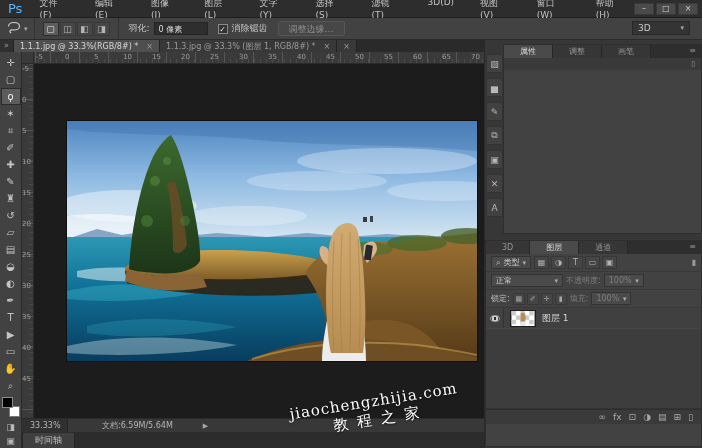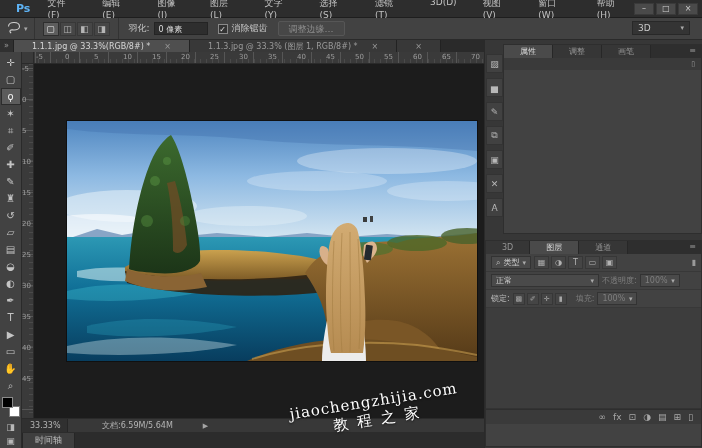--- a/index.html
+++ b/index.html
@@ -2,21 +2,21 @@
 <html><head>
 <meta charset="utf-8">
 <style>
   *{box-sizing:border-box;margin:0;padding:0}
   html,body{background:#222}
   body{font-family:"DejaVu Sans","Liberation Sans",sans-serif;-webkit-font-smoothing:antialiased}
   .app{position:relative;width:702px;height:448px;background:#393939;overflow:hidden;color:#c8c8c8}
 
   
   .menubar{position:absolute;top:0;left:0;width:702px;height:18px;background:#2d2d2d;border-bottom:1px solid #1e1e1e;display:flex;align-items:center;font-size:9px;color:#c2c2c2}
-  .ps-logo{color:#5eb3f5;font-weight:bold;font-size:11px;padding:0 10px 0 16px}
+  .ps-logo{color:#5eb3f5;font-weight:normal;font-size:13px;padding:0 10px 0 8px}
   .menus{display:flex;gap:12px}
   .menu-item{padding:2px 7px;cursor:default}
   .wincontrols{margin-left:auto;display:flex;gap:2px;padding-right:4px}
   .winbtn{width:20px;height:12px;background:#4a4a4a;border:1px solid #3a3a3a;color:#cfcfcf;font-size:8px;line-height:10px;text-align:center}
 
   
   .optionsbar{position:absolute;top:18px;left:0;width:702px;height:22px;background:#424242;border-bottom:1px solid #2a2a2a;display:flex;align-items:center;font-size:9px;color:#c6c6c6}
   .toolpreview{display:flex;align-items:center;gap:2px;padding:0 6px;border-right:1px solid #333;height:100%}
   .caret{font-size:7px;color:#aaa}
   .modegroup{display:flex;gap:1px;padding:0 8px;border-right:1px solid #333;height:100%;align-items:center}
@@ -26,21 +26,21 @@
   .optfield{width:54px;height:13px;background:#2e2e2e;border:1px solid #242424;color:#ddd;font-size:8px;padding:1px 4px}
   .checkwrap{display:flex;align-items:center;gap:4px;padding:0 10px}
   .checkbox{width:10px;height:10px;background:#333;border:1px solid #8a8a8a;color:#e2e2e2;font-size:8px;line-height:9px;text-align:center}
   .refinebtn{height:15px;padding:1px 10px;background:#474747;border:1px solid #565656;border-radius:2px;color:#8f8f8f;font-size:9px}
   .workspace{position:absolute;right:12px;top:3px;display:flex;align-items:center;gap:4px}
   .wsfield{width:58px;height:14px;background:#343434;border:1px solid #282828;color:#c9c9c9;font-size:9px;padding:1px 5px;display:flex;justify-content:space-between;align-items:center}
 
   
   .tabrow{position:absolute;top:40px;left:0;width:484px;height:12px;background:#2a2a2a;display:flex;align-items:stretch;font-size:8px}
   .taboverflow{width:14px;color:#9a9a9a;font-size:8px;text-align:center;line-height:12px;background:#303030;border-right:1px solid #222}
-  .doctab{display:flex;align-items:center;gap:14px;padding:0 18px;border-right:1px solid #222;background:#383838;color:#9a9a9a;white-space:nowrap}
+  .doctab{display:flex;align-items:center;gap:8px;padding:0 6px;border-right:1px solid #222;background:#383838;color:#9a9a9a;white-space:nowrap}
   .doctab.active{background:#4f4f4f;color:#d8d8d8}
   .tabclose{color:#9a9a9a;font-size:8px}
 
   
   .toolbar{position:absolute;top:52px;left:0;width:22px;height:396px;background:#424242;border-right:1px solid #2a2a2a;display:flex;flex-direction:column;align-items:center;padding-top:2px}
   .tool{width:20px;height:17px;display:flex;align-items:center;justify-content:center;font-size:10px;color:#c4c4c4}
   .tool.active{background:#5c5c5c;border:1px solid #2c2c2c;color:#f0f0f0}
   .swatches{position:relative;width:18px;height:22px;margin:3px 0}
   .bgswatch{position:absolute;right:0;bottom:0;width:11px;height:11px;background:#fff;border:1px solid #777}
   .fgswatch{position:absolute;left:0;top:0;width:11px;height:11px;background:#000;border:1px solid #8a8a8a}
@@ -82,21 +82,21 @@
   .pbody{height:151px;font-size:9px;color:#c9c9c9;padding:8px 0 0 10px;background:#424242;border-bottom:1px solid #333}
   .pbottom{height:12px;background:#3a3a3a;display:flex;justify-content:flex-end;align-items:center;padding-right:6px;font-size:7px;color:#9a9a9a}
 
   .layers{left:0;top:200px;width:217px;height:207px}
   .lrow{display:flex;align-items:center;height:18px;padding:0 5px;gap:3px;font-size:8px;color:#bdbdbd;border-bottom:1px solid #383838}
   .kindcombo{display:flex;align-items:center;gap:3px;background:#4a4a4a;border:1px solid #333;height:13px;padding:0 4px;font-size:8px;color:#cfcfcf}
   .ficon{width:15px;height:13px;background:#454545;border:1px solid #373737;color:#b2b2b2;font-size:8px;display:flex;align-items:center;justify-content:center}
   .fswitch{margin-left:auto;color:#9a9a9a;font-size:8px}
   .combo{display:flex;align-items:center;justify-content:space-between;background:#4a4a4a;border:1px solid #333;height:13px;padding:0 4px;font-size:8px;color:#cfcfcf}
   .combo.dim,.dimtext{color:#7e7e7e}
-  .blendcombo{width:108px}
+  .blendcombo{width:72px}
   .pctcombo{width:40px}
   .lockicon{width:12px;height:12px;background:#454545;border:1px solid #373737;color:#a8a8a8;font-size:7px;display:flex;align-items:center;justify-content:center}
   .layerlist{background:#3d3d3d;height:101px;border-bottom:1px solid #333}
   .layerrow{display:flex;align-items:center;height:21px;border-bottom:1px solid #464646;background:#404040;font-size:9px;color:#d5d5d5}
   .eyebox{width:18px;height:100%;border-right:1px solid #333;display:flex;align-items:center;justify-content:center}
   .eye{width:10px;height:7px;border-radius:50%;background:radial-gradient(circle at 50% 50%,#2b2b2b 1.4px,#cfcfcf 1.5px 3.2px,transparent 3.3px);border:1px solid #9a9a9a}
   .thumb{width:26px;height:17px;margin:0 6px 0 6px;border:1px solid #1f1f1f;flex:none}
   .lbottom{height:15px;background:#3a3a3a;border-top:1px solid #2e2e2e;display:flex;align-items:center;justify-content:flex-end;gap:7px;padding-right:8px}
   .bicon{color:#a8a8a8;font-size:9px}
 
@@ -469,28 +469,47 @@
 
       <div class="lrow">
         <span>锁定:</span>
         <span style="display:flex;gap:2px">
 
         <span class="lockicon">▩</span>
             <span class="lockicon">✐</span>
             <span class="lockicon">✛</span>
             <span class="lockicon">▮</span>
           </span>
-        <span class="dimtext" style="margin-left:6px">填充:</span>
+        <span class="dimtext" style="">填充:</span>
         <span class="combo dim pctcombo">
           <span>100%</span>
           <span class="caret">▾</span>
         </span>
       </div>
 
       <div class="layerlist">
+        <div class="layerrow">
+          <span class="eyebox">
+              <span class="eye"></span>
+            </span>
+          <svg class="thumb" viewBox="0 0 26 17">
+            <rect width="26" height="17" fill="#ffffff"></rect>
+            <rect width="5" height="5" fill="#cccccc"></rect>
+              <rect x="10" width="5" height="5" fill="#cccccc"></rect>
+              <rect x="20" width="5" height="5" fill="#cccccc"></rect>
+            <rect x="5" y="5" width="5" height="5" fill="#cccccc"></rect>
+              <rect x="15" y="5" width="5" height="5" fill="#cccccc"></rect>
+            <rect y="10" width="5" height="5" fill="#cccccc"></rect>
+              <rect x="10" y="10" width="5" height="5" fill="#cccccc"></rect>
+              <rect x="20" y="10" width="5" height="5" fill="#cccccc"></rect>
+            <path d="M12 2 C10.5 2 10 4 10 8 C10 11 10.5 13 11 14 L15 14 C15.5 12 16 10 16 7 C16 4 15 2 13.5 2 Z" fill="#b98f58"></path>
+            <path d="M10.5 12 L15.5 12 L16 17 L10 17 Z" fill="#e8e8e8"></path>
+          </svg>
+          <span>图层 1</span>
+        </div>
       </div>
 
       <div class="lbottom">
 
       <span class="bicon">∞</span>
           <span class="bicon">fx</span>
           <span class="bicon">⊡</span>
           <span class="bicon">◑</span>
           <span class="bicon">▤</span>
           <span class="bicon">⊞</span>

